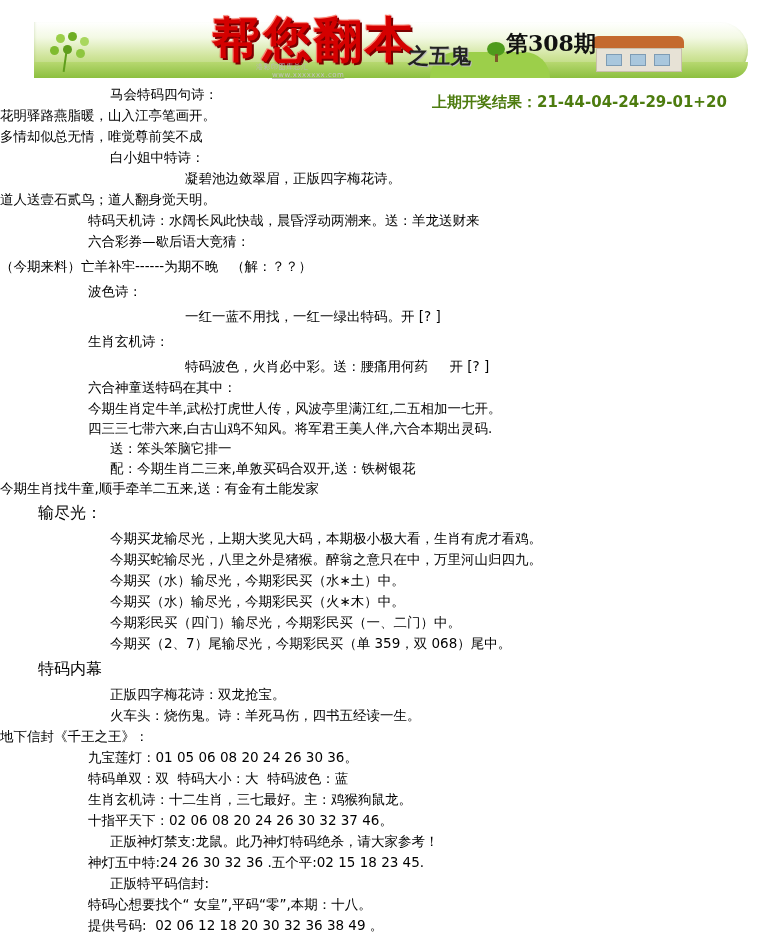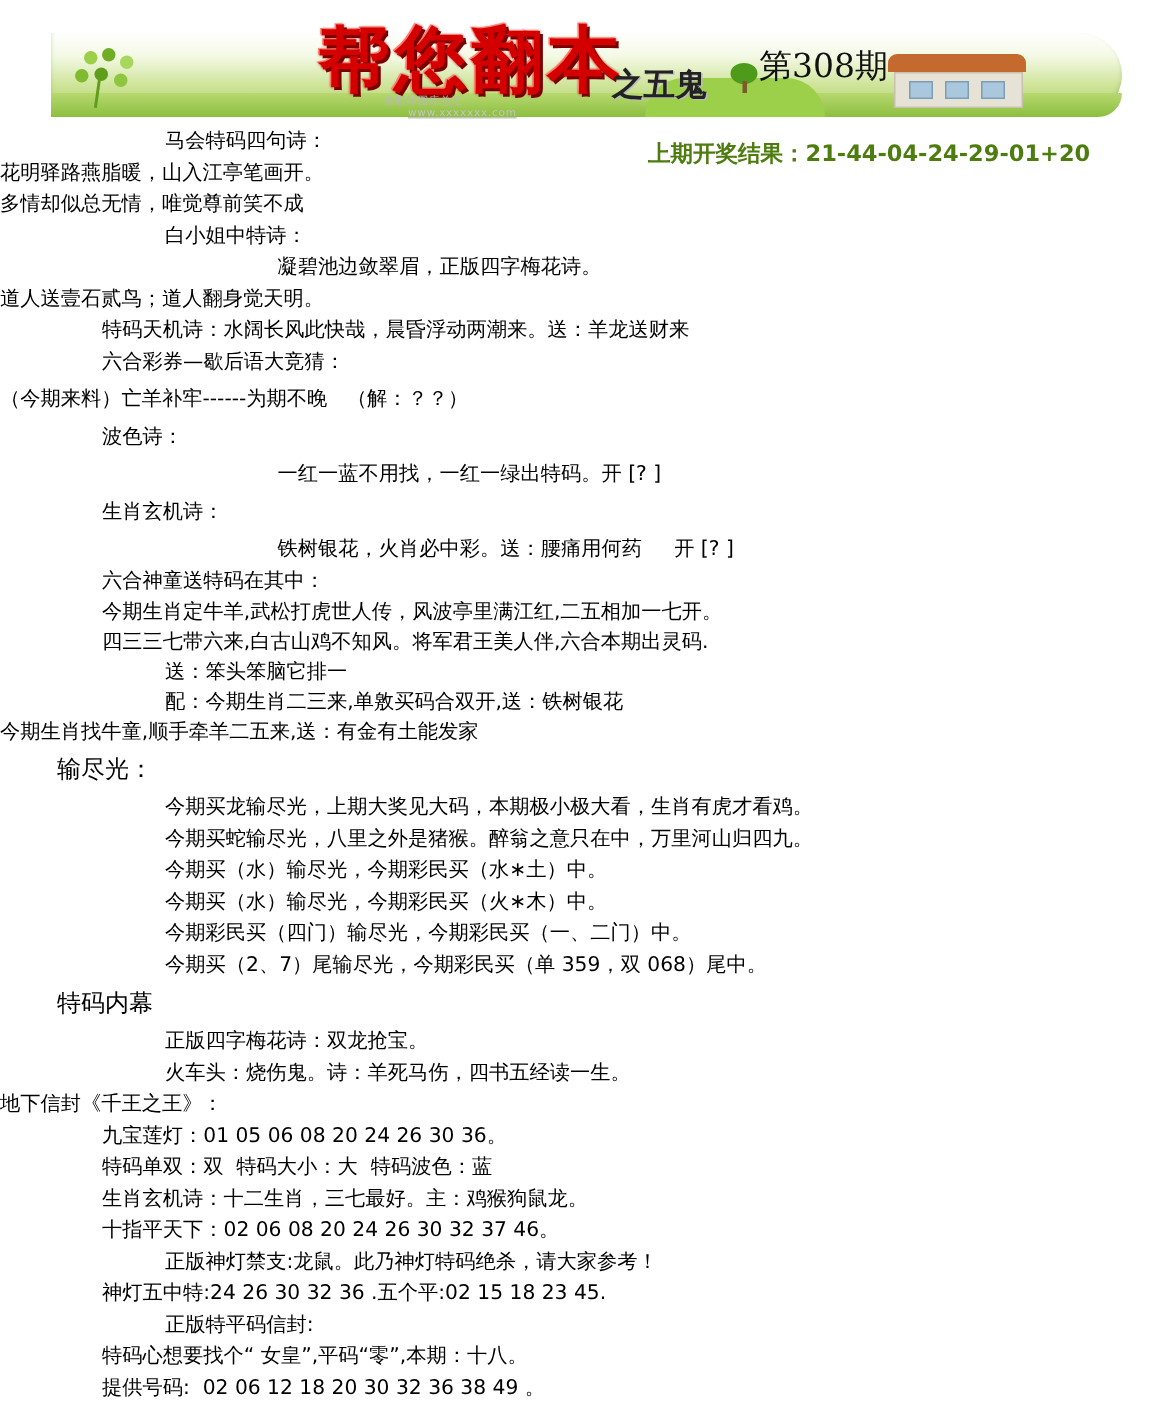--- a/index.html
+++ b/index.html
@@ -146,21 +146,21 @@
     color: #222222;
     text-shadow: 1px 1px 0 #bbbbbb;
     white-space: nowrap;
   }
   .issue {
     position: absolute;
     left: 506px;
     top: 29px;
     font-family: "DejaVu Serif", "Liberation Serif", serif;
     font-size: 22px;
-    font-weight: 400;
+    font-weight: 700;
     color: #111111;
     white-space: nowrap;
   }
   .watermark {
     position: absolute;
     left: 256px;
     top: 62px;
     font-size: 7px;
     color: #b9b9b9;
     letter-spacing: .5px;
@@ -180,21 +180,21 @@
   
   .content {
     position: relative;
     width: 775px;
     font-size: 13.5px;
     line-height: 21px;
   }
   .line {
     white-space: pre;
   }
-  .i2  { padding-left: 68px; }
+  .i2  { padding-left: 88px; }
   .i3  { padding-left: 110px; }
   .i4  { }
   .i5  { padding-left: 185px; }
 
   .section-head {
     font-size: 16px;
     font-weight: 400;
     padding-left: 38px;
     line-height: 30px;
   }
@@ -265,21 +265,21 @@
 
   <div class="line i2"><span>特码天机诗：</span><span>水阔长风此快哉，晨昏浮动两潮来。送：羊龙送财来</span></div>
 
   <div class="line i2">六合彩券—歇后语大竞猜：</div>
   <div class="line i4 pad-t">（今期来料）亡羊补牢------为期不晚   （解：？？）</div>
 
   <div class="line i2 pad-t">波色诗：</div>
   <div class="line i5 pad-t">一红一蓝不用找，一红一绿出特码。开 [? ]</div>
 
   <div class="line i2 pad-t">生肖玄机诗：</div>
-  <div class="line i5 pad-t">铁树银花，火肖必中彩。送：腰痛用何药     开 [? ]</div>
+  <div class="line i5 pad-t">特码波色，火肖必中彩。送：腰痛用何药     开 [? ]</div>
 
   <div class="line i2">六合神童送特码在其中：</div>
   <div class="line i2 tight">今期生肖定牛羊,武松打虎世人传，风波亭里满江红,二五相加一七开。</div>
   <div class="line i2 tight">四三三七带六来,白古山鸡不知风。将军君王美人伴,六合本期出灵码.</div>
   <div class="line i3 tight">送：笨头笨脑它排一</div>
   <div class="line i3 tight">配：今期生肖二三来,单敫买码合双开,送：铁树银花</div>
   <div class="line i4 tight">今期生肖找牛童,顺手牵羊二五来,送：有金有土能发家</div>
 
   <div class="section-head">输尽光：</div>
   <div class="line i3">今期买龙输尽光，上期大奖见大码，本期极小极大看，生肖有虎才看鸡。</div>

